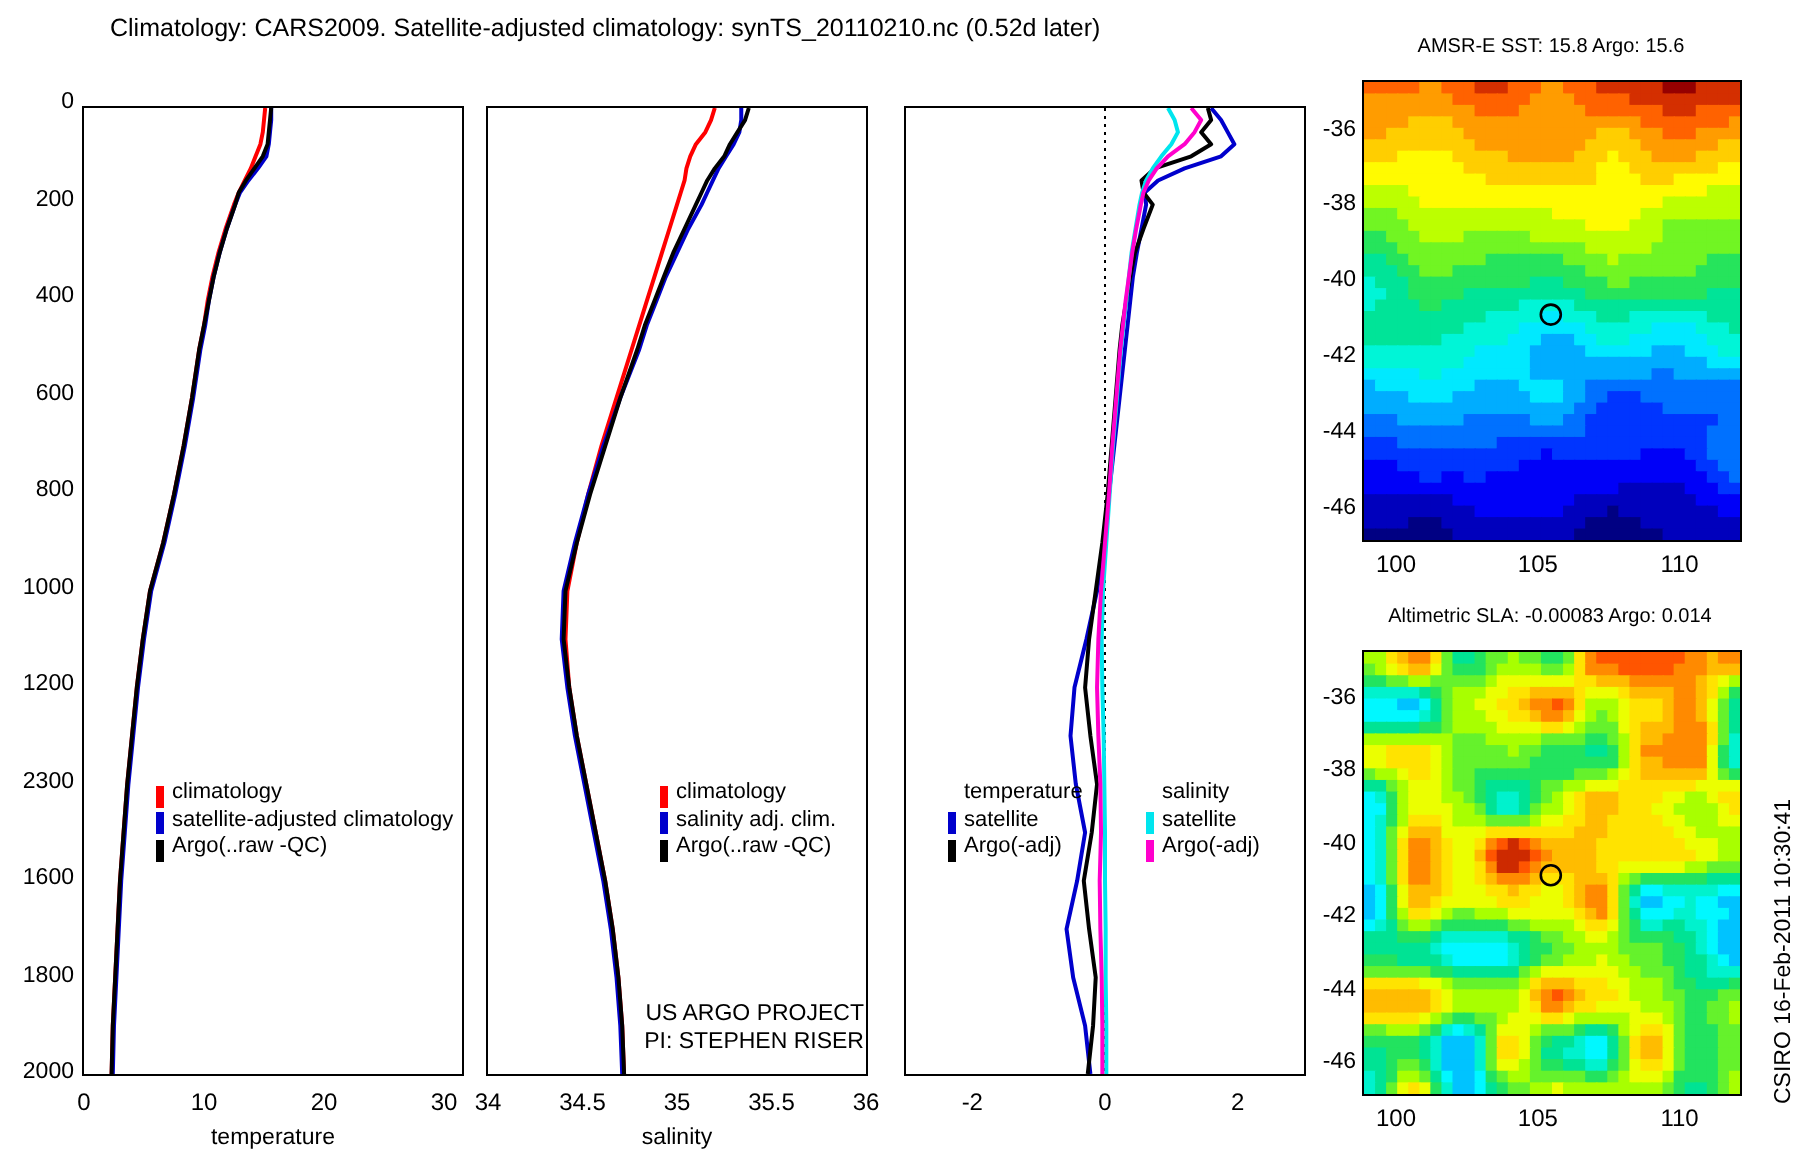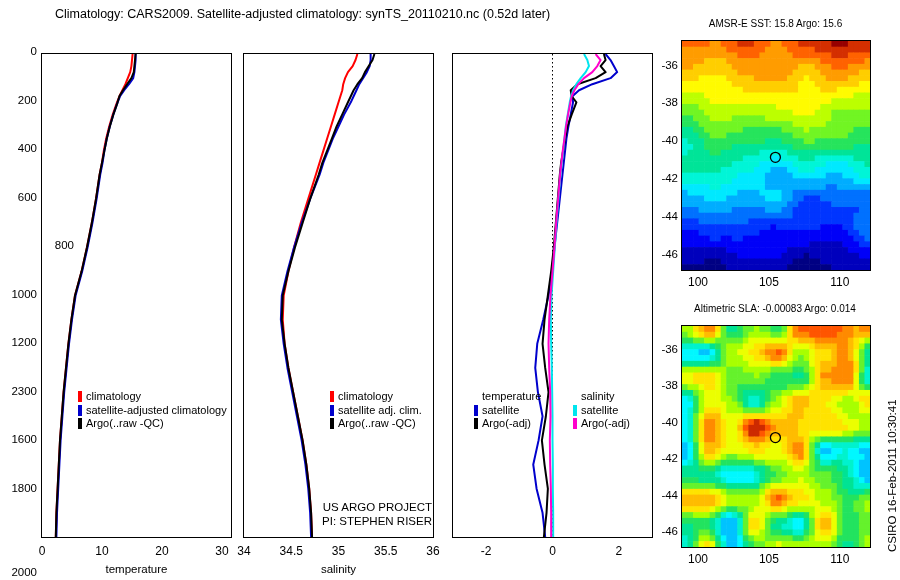--- a/index.html
+++ b/index.html
@@ -7,21 +7,21 @@
        font-family:"Liberation Sans",sans-serif;color:#000;}
   .fig{position:absolute;left:0;top:0;width:900px;height:580px;}
   .title-block{position:absolute;left:55px;top:6px;width:640px;
        font-size:12.5px;line-height:16px;white-space:nowrap;}
   .panel{position:absolute;box-sizing:border-box;border:1px solid #000;background:#fff;}
   .axlabel{position:absolute;font-size:11.5px;text-align:center;}
   .tick{position:absolute;font-size:12px;}
   .ytick{position:absolute;font-size:11.5px;text-align:right;}
   .maptitle{position:absolute;font-size:10px;text-align:center;white-space:nowrap;}
   .legend{position:absolute;font-size:11px;line-height:13.5px;white-space:nowrap;}
-  .legrow{display:flex;align-items:center;height:13.5px;}
+  .legrow{display:flex;align-items:flex-end;height:13.5px;}
   .swatch{display:inline-block;width:4px;height:11px;margin-right:4px;flex:0 0 auto;}
   .legtxt{display:inline-block;}
   .leghead{padding-left:8px;}
   .credit{position:absolute;font-size:11.5px;line-height:14px;text-align:right;white-space:nowrap;}
   .stamp{position:absolute;font-size:11.5px;white-space:nowrap;
          transform-origin:0 0;transform:rotate(-90deg);}
   svg{display:block;}
   .clipbox{position:absolute;overflow:hidden;}
 </style>
 </head>
@@ -39,27 +39,27 @@
         <polyline points="93.60,0.00 93.60,6.04 93.00,12.08 92.40,18.11 91.20,24.15 87.00,30.19 82.20,36.23 78.00,42.26 75.60,48.30 71.40,60.38 67.80,72.45 64.80,84.52 62.40,96.60 60.60,108.67 58.20,120.75 54.60,144.90 50.40,169.05 45.60,193.20 40.20,217.35 33.60,241.50 30.00,265.65 27.00,289.80 24.60,313.95 22.20,338.10 20.40,362.25 18.60,386.40 17.40,410.55 16.20,434.70 15.00,458.85 14.40,483.00" fill="none" stroke="#0000cc" stroke-width="2" stroke-linejoin="round"></polyline>
         <polyline points="93.60,0.00 93.00,6.04 92.40,12.08 91.80,18.11 89.40,24.15 85.20,30.19 81.00,36.23 77.40,42.26 75.60,48.30 71.40,60.38 67.80,72.45 64.80,84.52 62.40,96.60 60.00,108.67 57.60,120.75 54.00,144.90 49.80,169.05 45.00,193.20 39.60,217.35 33.00,241.50 29.40,265.65 26.40,289.80 24.00,313.95 21.60,338.10 19.80,362.25 18.00,386.40 16.80,410.55 15.60,434.70 14.40,458.85 13.80,483.00" fill="none" stroke="#000000" stroke-width="2" stroke-linejoin="round"></polyline>
       </svg>
   </div>
 
   <div id="yticks-temp">
       <div class="ytick" style="left: 0px; top: 45px; width: 37px;">0</div>
       <div class="ytick" style="left: 0px; top: 93.5px; width: 37px;">200</div>
       <div class="ytick" style="left: 0px; top: 142px; width: 37px;">400</div>
       <div class="ytick" style="left: 0px; top: 190.5px; width: 37px;">600</div>
-      <div class="ytick" style="left: 0px; top: 239px; width: 37px; padding-left: 37px;">800</div>
+      <div class="ytick" style="left: 0px; top: 239px; width: 37px;">800</div>
       <div class="ytick" style="left: 0px; top: 287.5px; width: 37px;">1000</div>
       <div class="ytick" style="left: 0px; top: 336px; width: 37px;">1200</div>
       <div class="ytick" style="left: 0px; top: 384.5px; width: 37px;">2300</div>
       <div class="ytick" style="left: 0px; top: 433px; width: 37px;">1600</div>
       <div class="ytick" style="left: 0px; top: 481.5px; width: 37px;">1800</div>
-      <div class="ytick" style="left: 0px; top: 530px; width: 37px; margin-top: 36px;">2000</div>
+      <div class="ytick" style="left: 0px; top: 530px; width: 37px;">2000</div>
     </div>
 
   <div id="xticks-temp">
       <div class="tick" style="left: 22px; top: 544px; width: 40px; text-align: center;">0</div>
       <div class="tick" style="left: 82px; top: 544px; width: 40px; text-align: center;">10</div>
       <div class="tick" style="left: 142px; top: 544px; width: 40px; text-align: center;">20</div>
       <div class="tick" style="left: 202px; top: 544px; width: 40px; text-align: center;">30</div>
     </div>
   <div class="axlabel" style="left:41px;top:563px;width:191px;">temperature</div>
 
@@ -96,21 +96,21 @@
     </div>
   <div class="axlabel" style="left:243px;top:563px;width:191px;">salinity</div>
 
   <div class="legend" style="left:330px;top:390px;">
     <div class="legrow">
       <span class="swatch" style="background:#ff0000"></span>
       <span class="legtxt">climatology</span>
     </div>
     <div class="legrow">
       <span class="swatch" style="background:#0000cc"></span>
-      <span class="legtxt">satellite adj. clim.</span>
+      <span class="legtxt">salinity adj. clim.</span>
     </div>
     <div class="legrow">
       <span class="swatch" style="background:#000000"></span>
       <span class="legtxt">Argo(..raw -QC)</span>
     </div>
   </div>
 
   <div class="credit" style="left:274px;top:500px;width:158px;">
     <div>US ARGO PROJECT</div>
     <div>PI: STEPHEN RISER</div>

